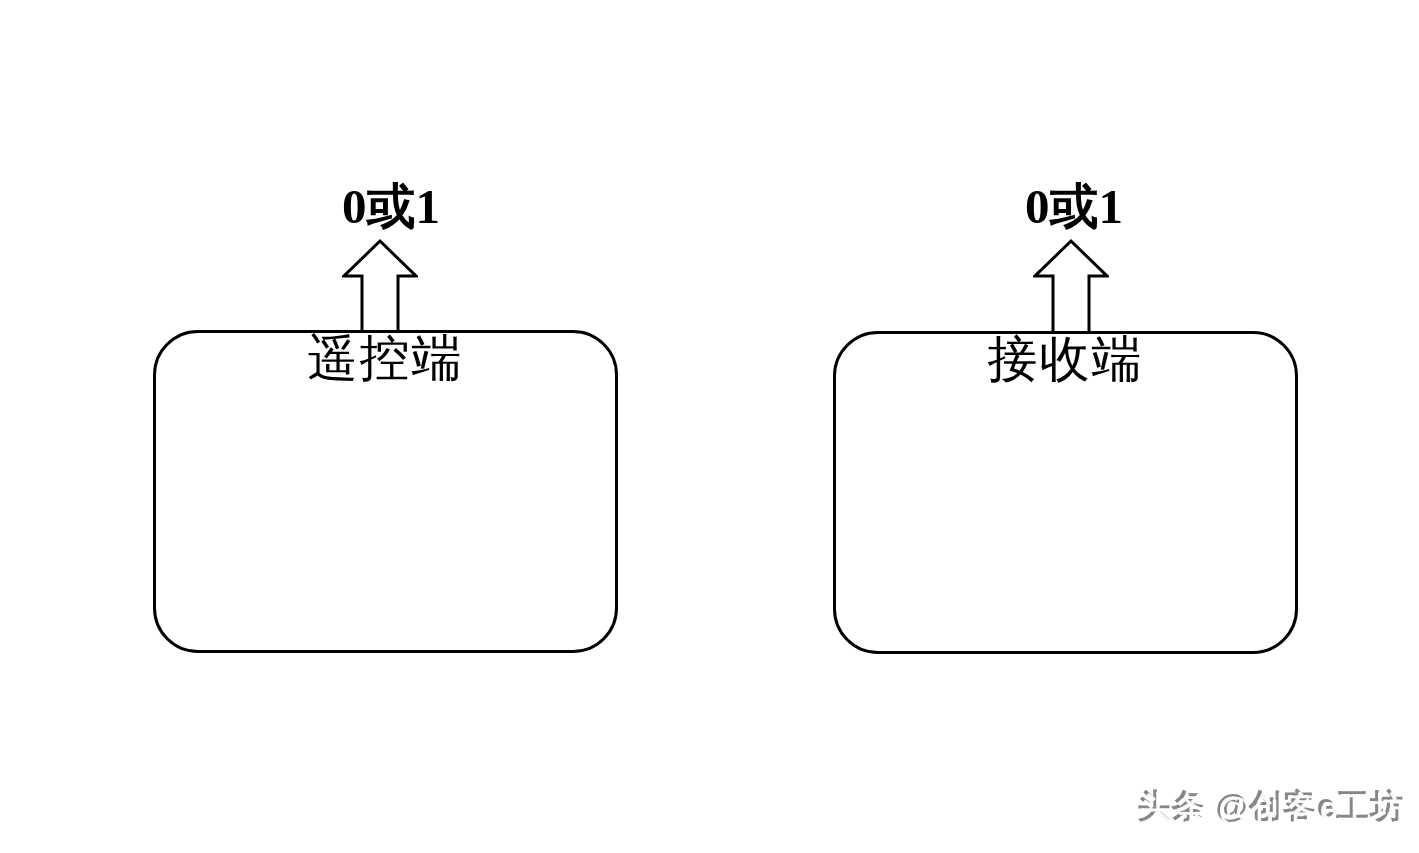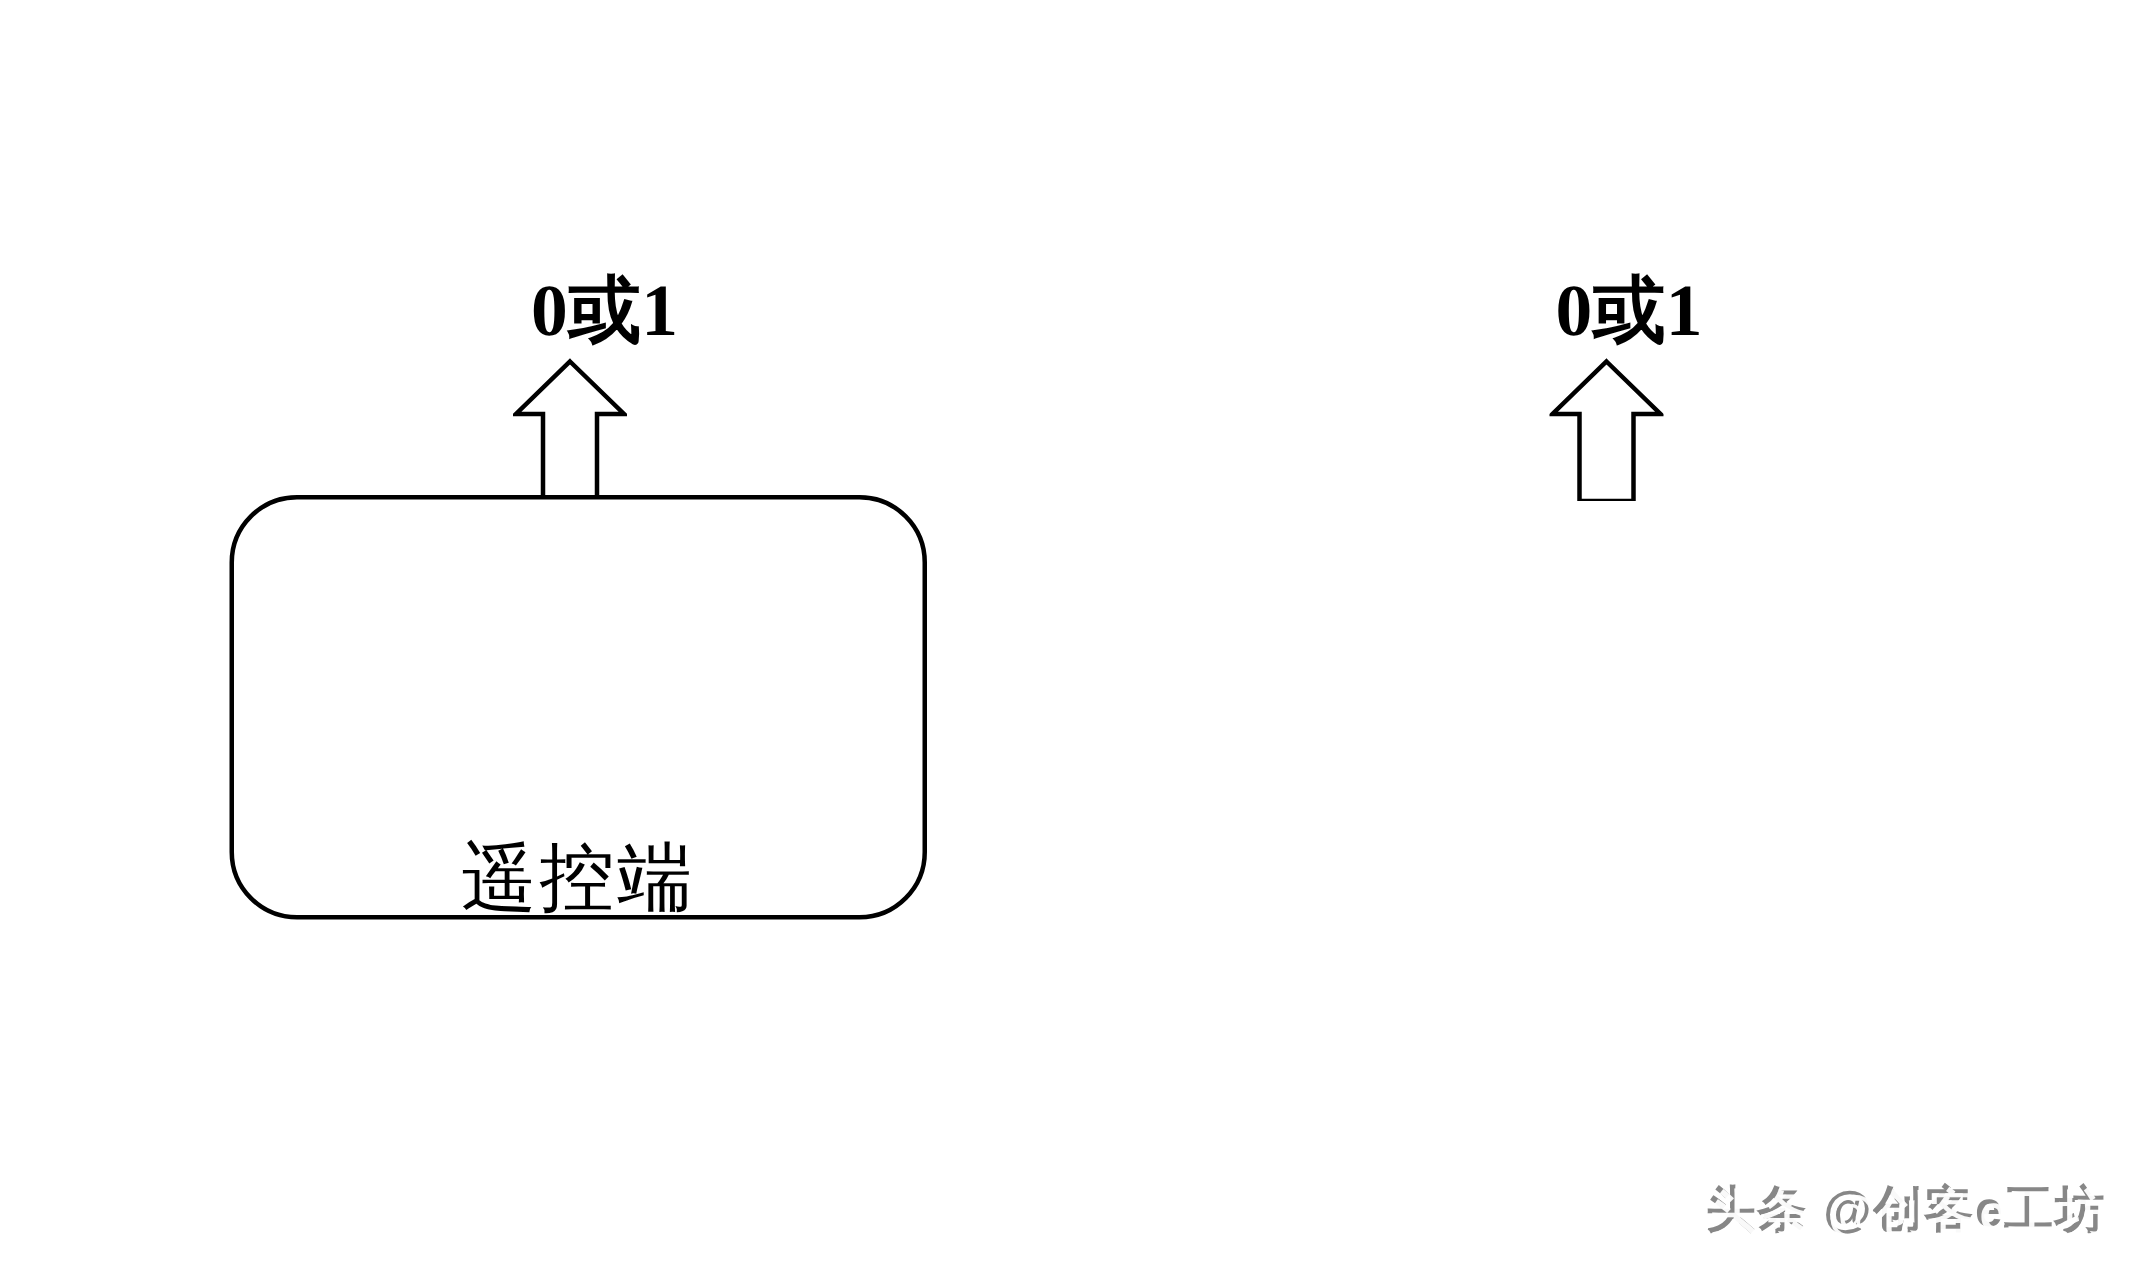--- a/index.html
+++ b/index.html
@@ -11,27 +11,27 @@
     position: relative;
     width: 1419px;
     height: 853px;
     background: #ffffff;
     overflow: hidden;
     font-family: "Liberation Serif", "DejaVu Serif", serif;
   }
   .node-box {
     position: absolute;
     width: 465px;
-    height: 283px;
+    height: 323px;
     border: 3px solid #000000;
     border-radius: 45px;
     background: #ffffff;
     box-sizing: border-box;
     display: flex;
-    align-items: flex-end;
+    align-items: flex-start;
     justify-content: center;
   }
   .node-box.left  { left: 153px; top: 330px; }
   .node-box.right { left: 833px; top: 331px; }
   .node-label {
     font-size: 50px;
     color: #000000;
     letter-spacing: 2px;
     line-height: 1;
   }
@@ -44,21 +44,20 @@
   .up-arrow.right { left: 1033px; top: 238px; }
   .output-label {
     position: absolute;
     top: 182px;
     transform: translateX(-50%);
     font-size: 49px;
     font-weight: bold;
     color: #000000;
     line-height: 1;
     white-space: nowrap;
-    margin-left: 12px;
   }
   .output-label.left  { left: 391px; }
   .output-label.right { left: 1074px; }
   .watermark {
     position: absolute;
     top: 787px;
     right: 12px;
     font-family: "Liberation Sans", "DejaVu Sans", sans-serif;
     font-size: 33px;
     font-weight: bold;
@@ -82,16 +81,19 @@
   </svg>
 
   <svg class="up-arrow right" viewBox="0 0 76 96">
     <polygon points="38,3 74,38 56,38 56,96 20,96 20,38 2,38" fill="#ffffff" stroke="#000000" stroke-width="3" stroke-linejoin="miter"></polygon>
   </svg>
 
   <div class="node-box left">
     <span class="node-label">遥控端</span>
   </div>
 
+  <div class="node-box right">
+    <span class="node-label">接收端</span>
+  </div>
 
   <div class="watermark">头条 @创客e工坊</div>
 
 </div>
 
 </body></html>

